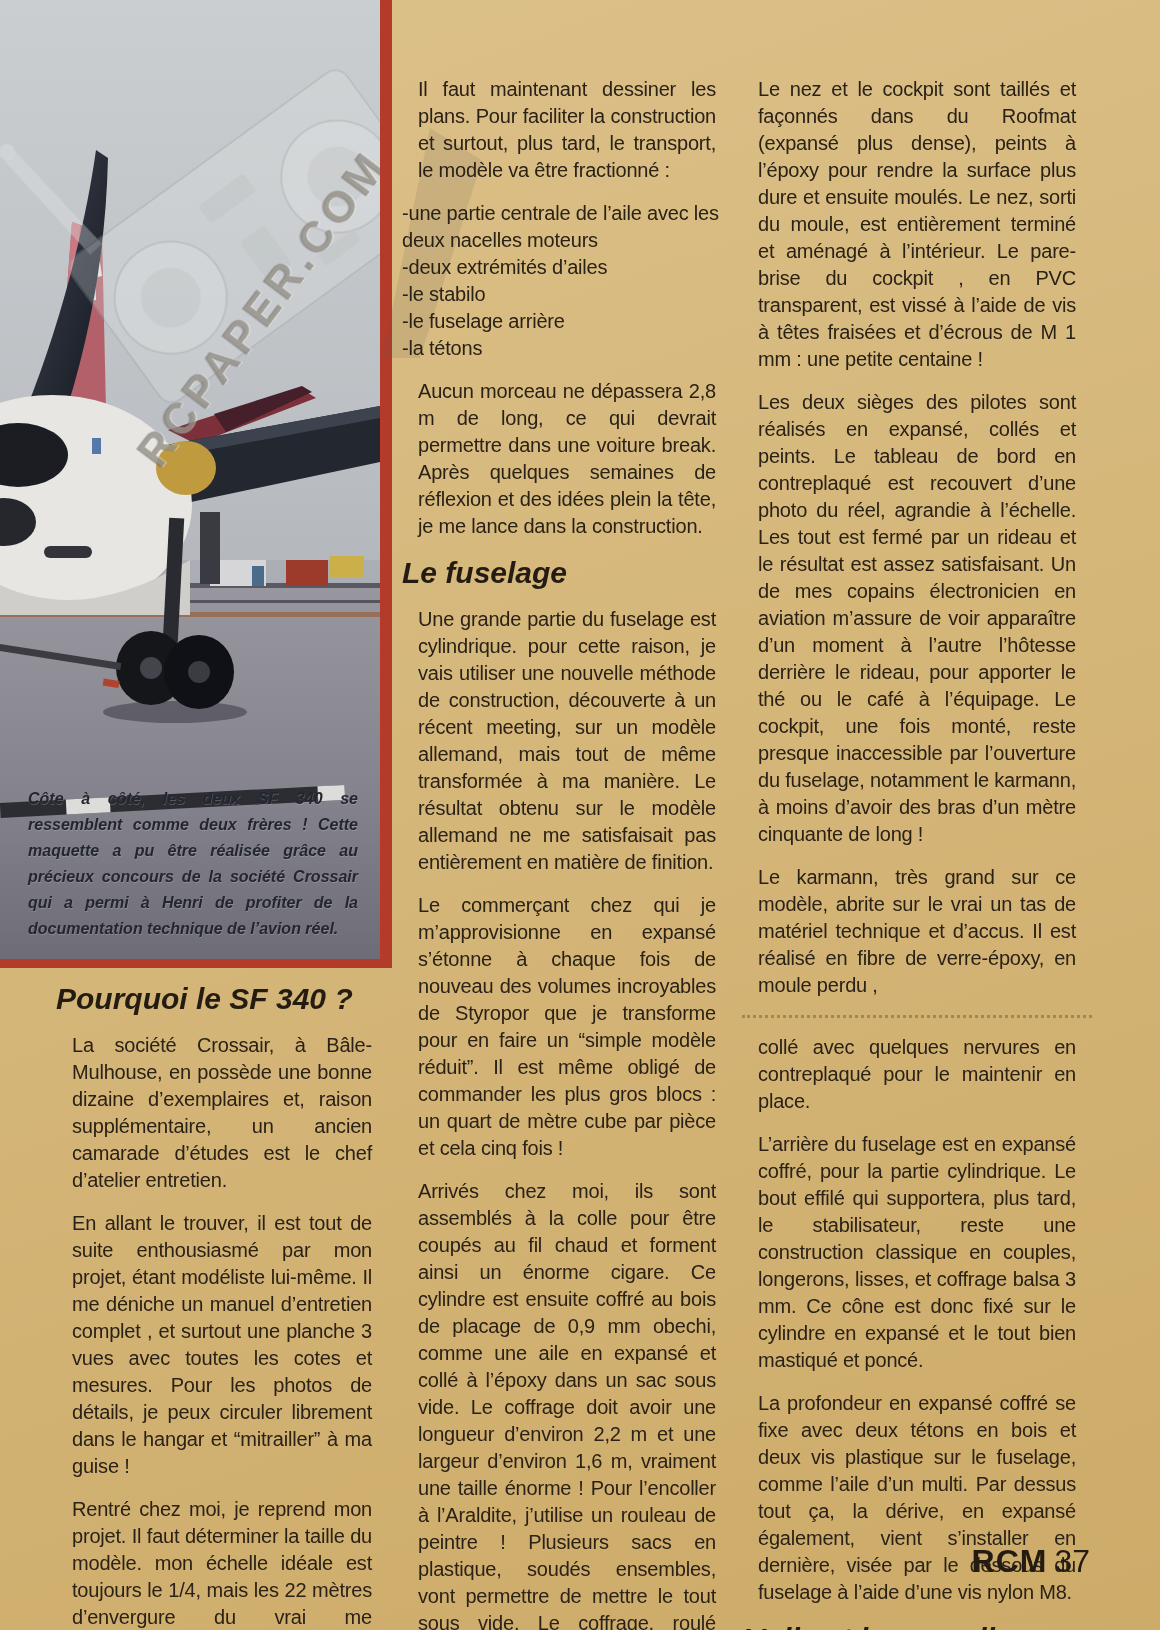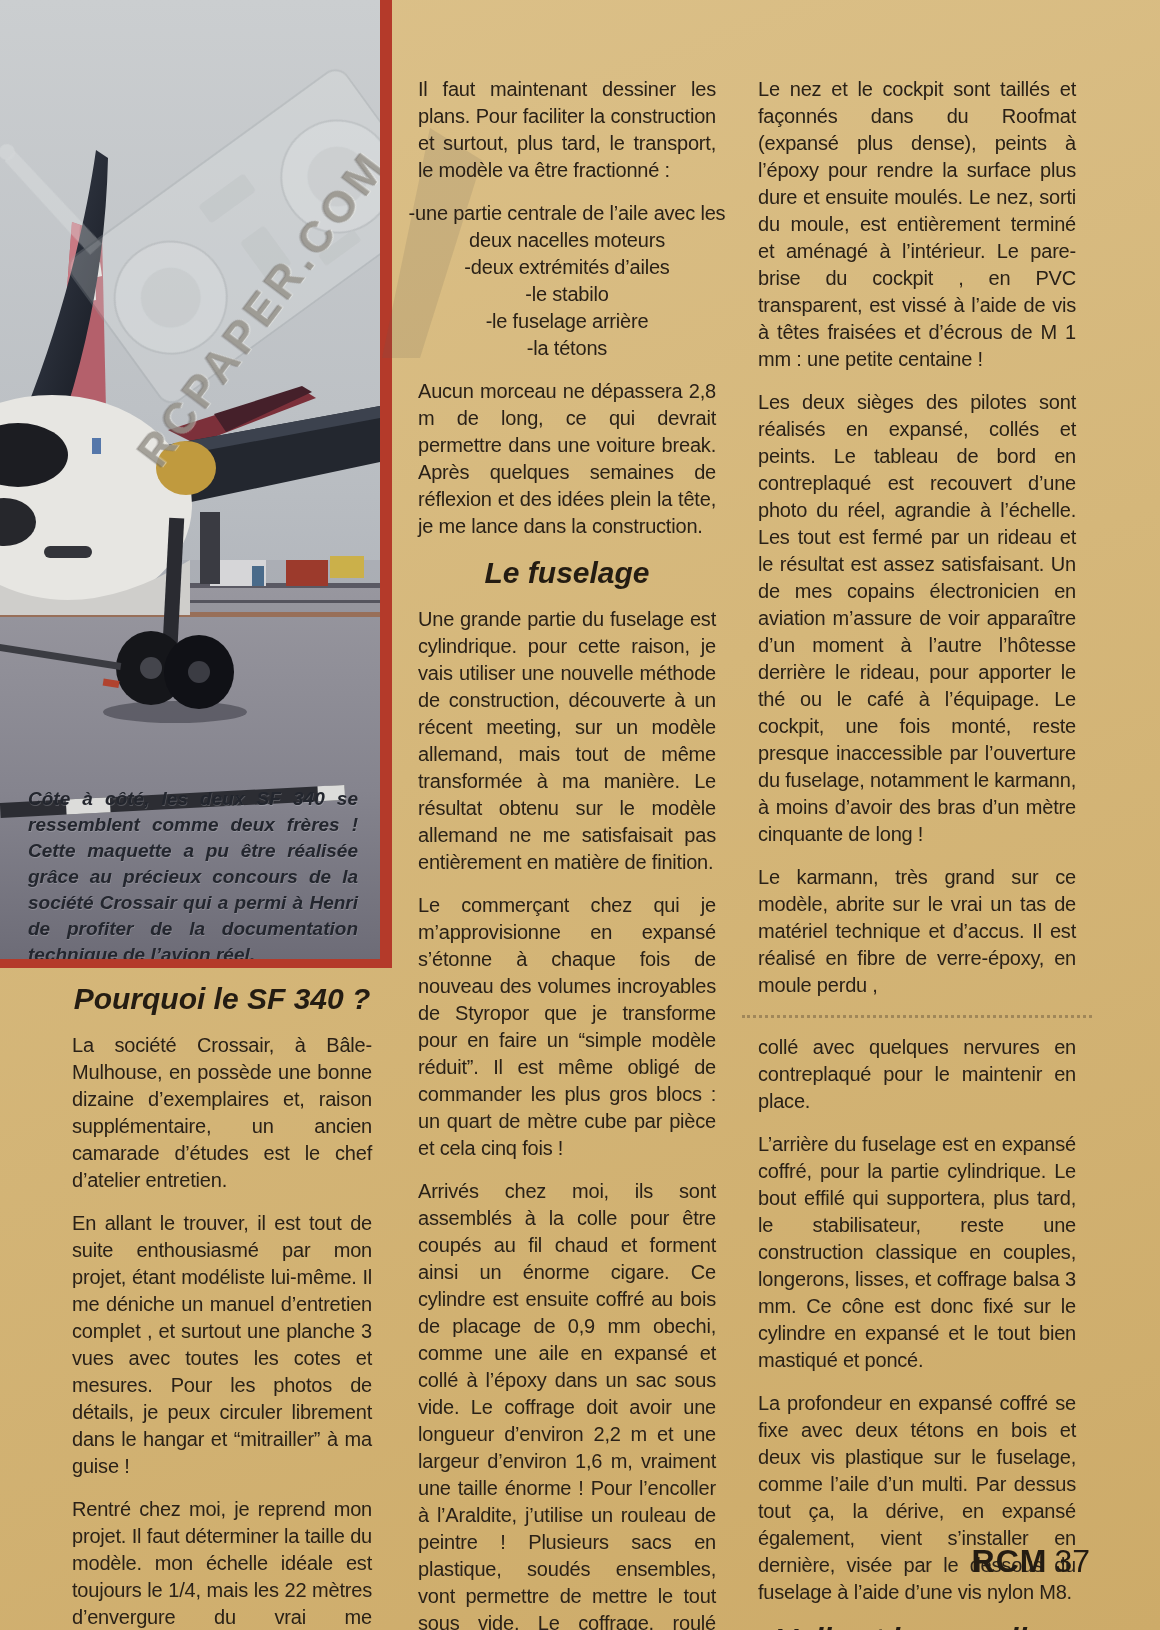--- a/index.html
+++ b/index.html
@@ -19,37 +19,37 @@
   .photo-frame svg { display:block; }
   .wm-text {
     position:absolute; left:148px; top:436px;
     transform:rotate(-53deg); transform-origin:left center;
     font-size:44px; font-weight:bold; letter-spacing:5px; white-space:nowrap;
     color:rgba(120,114,105,0.55);
     text-shadow:1px 1px 0 rgba(245,243,238,0.45), -1px -1px 0 rgba(80,76,70,0.25);
   }
   .photo-caption {
     position:absolute; left:28px; top:786px; width:330px;
-    font-size:19px; line-height:26px; font-weight:bold; font-style:italic;
+    font-size:16px; line-height:26px; font-weight:bold; font-style:italic;
     text-align:justify; color:#23262e;
     text-shadow:0.5px 0.5px 0 rgba(210,210,215,0.25);
   }
   .stamp-arrow {
     position:absolute; left:382px; top:128px; width:100px; height:230px;
     background:rgba(100,94,86,0.14);
     clip-path:polygon(0% 100%, 48% 0%, 100% 14%, 38% 100%);
   }
   
   .col { position:absolute; color:#2a2117; font-size:20px; line-height:27px;
          text-align:justify; letter-spacing:-0.2px; }
   .col p { margin:16px; }
-  .col .listline { text-align:center; }
+  .col .listline { text-align:left; }
   h2.section {
     font-size:30px; line-height:34px; font-weight:bold; font-style:italic;
-    margin:13px 0 9px 0; color:#241c12; text-align:center; letter-spacing:0;
+    margin:13px 0 9px 0; color:#241c12; text-align:left; letter-spacing:0;
   }
   h2.section.first { margin-top:4px; }
   .col-left   { left:56px;  top:978px; width:332px; }
   .col-middle { left:402px; top:60px;  width:330px; }
   .col-right  { left:742px; top:60px;  width:350px; }
   .fold-line { height:0; border-top:3px dotted rgba(70,55,40,0.35); margin:3px 0 5px 0; }
   
   .page-footer { position:absolute; right:70px; top:1543px; color:#241c12;
                  font-size:32px; }
   .page-footer .brand { font-weight:bold; letter-spacing:1px; }

